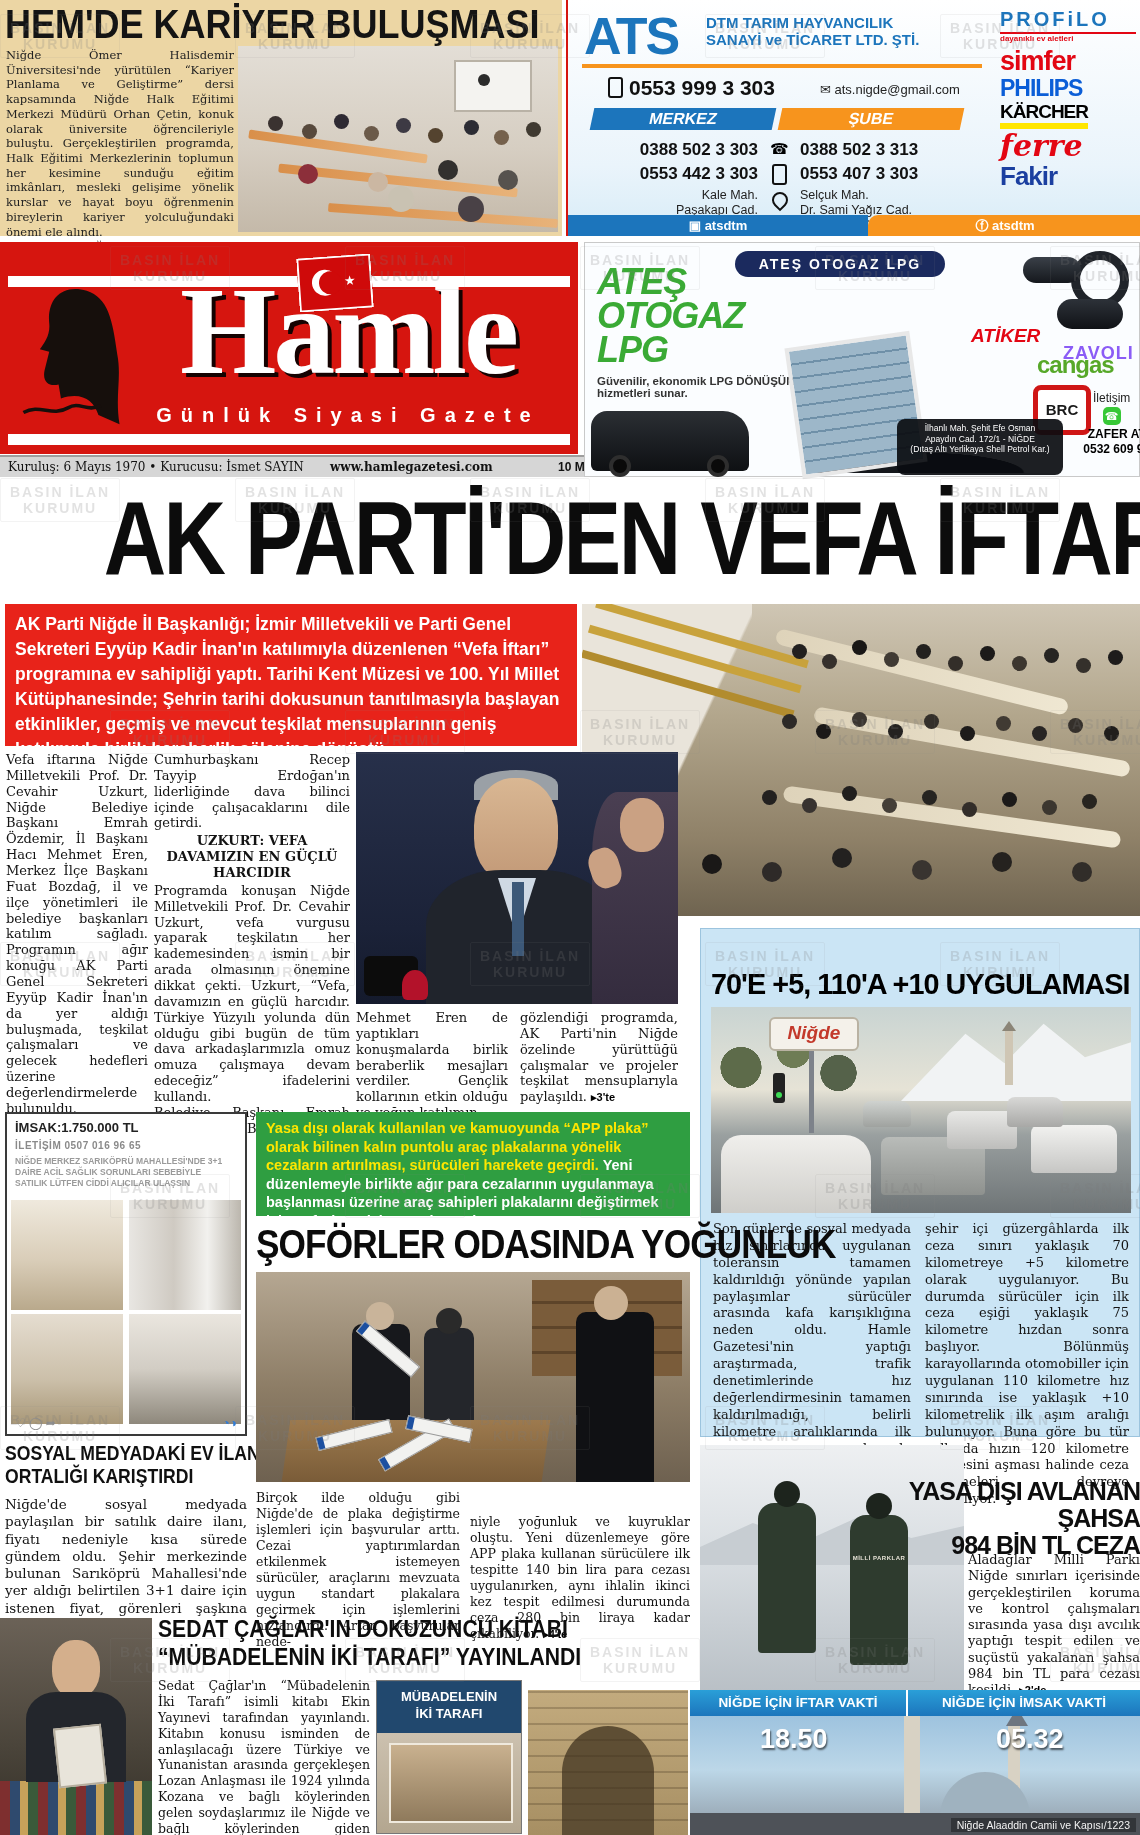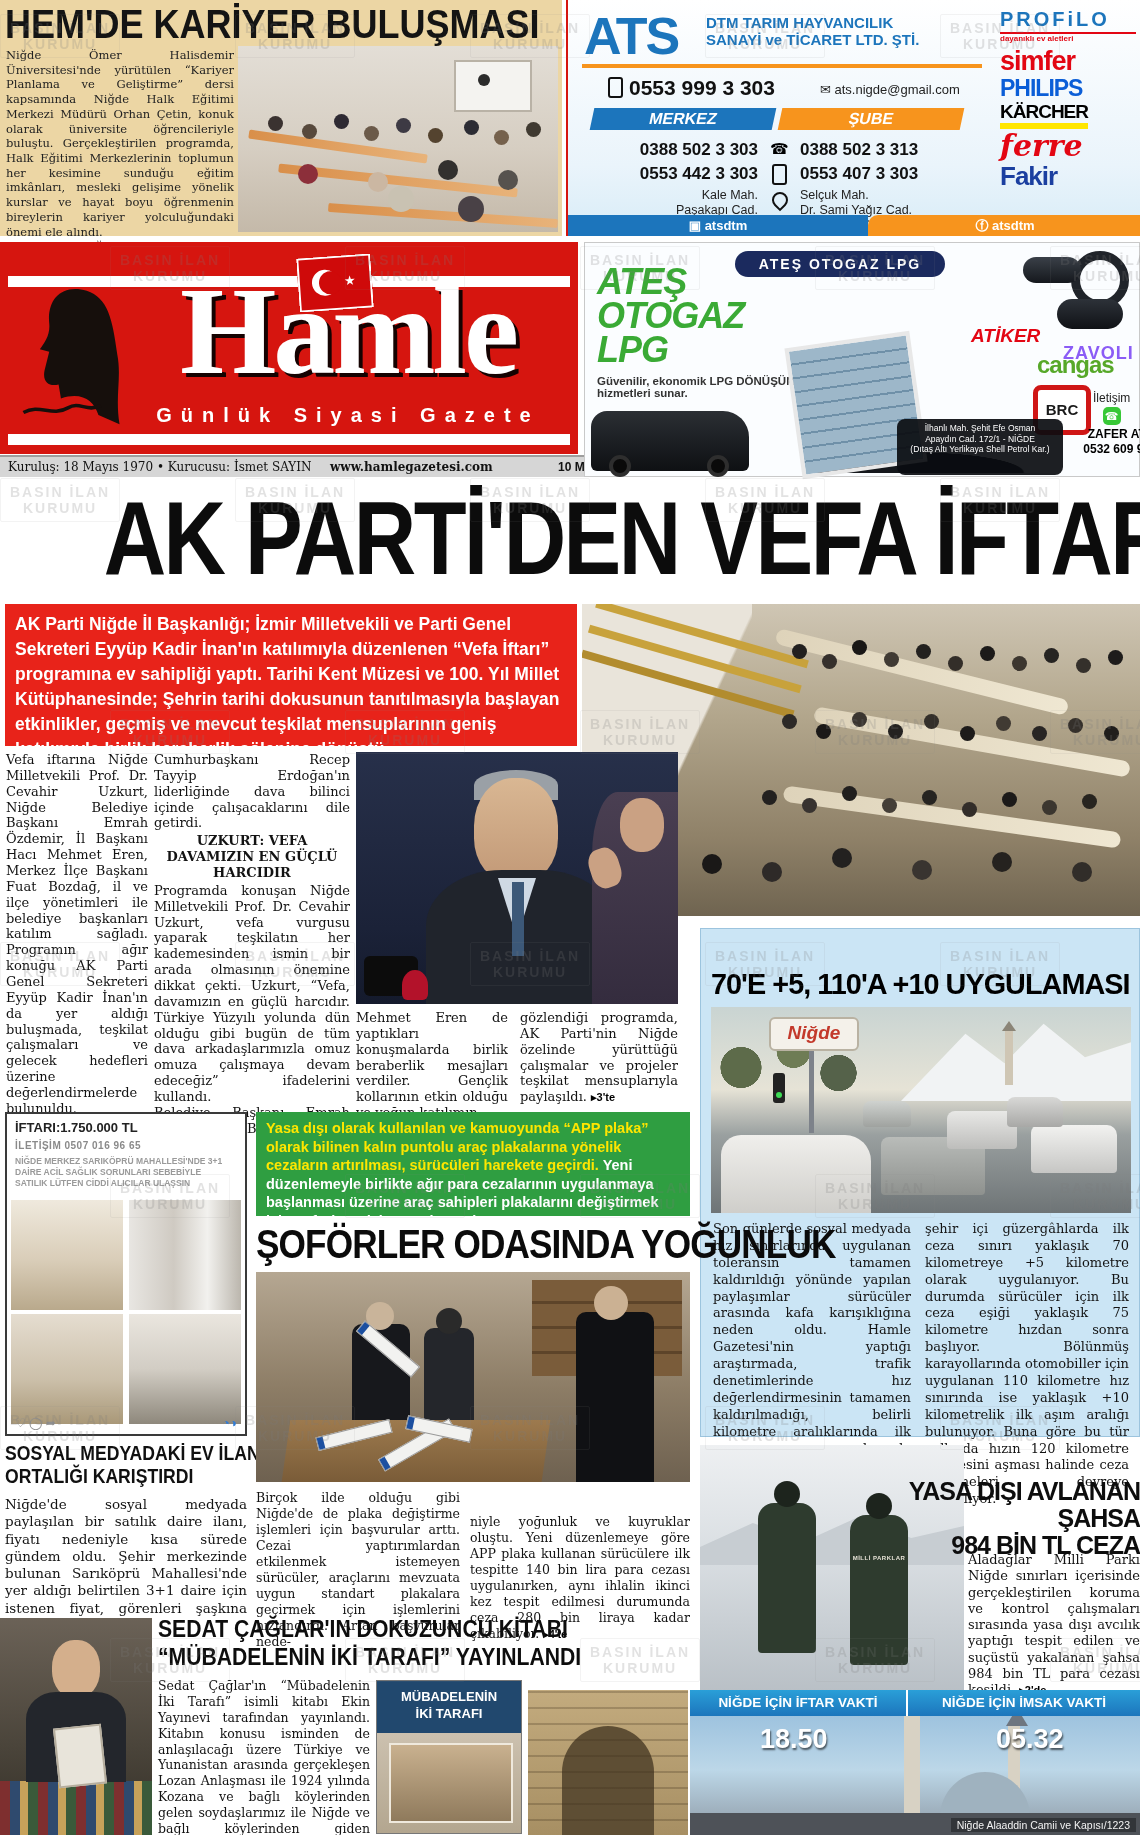--- a/index.html
+++ b/index.html
@@ -272,21 +272,21 @@
     </svg>
     <div id="flag">
         <div class="cr"></div>
         <div class="st">★</div>
       </div>
     <div id="hamle">Hamle</div>
     <div id="gunluk">Günlük Siyasi Gazete</div>
   </div>
 
   <div id="dateline" class="abs">
-    <div class="f1">Kuruluş: 18 Mayıs 1970 • Kurucusu: İsmet SAYIN</div>
+    <div class="f1">Kuruluş: 6 Mayıs 1970 • Kurucusu: İsmet SAYIN</div>
     <div class="f2">www.hamlegazetesi.com</div>
     <div class="f3">10 MART 2026 SALI • Sayı:15.455 • Fiyatı: 7,00TL</div>
   </div>
 
   <div id="lpg" class="abs">
     <div class="pill">ATEŞ OTOGAZ LPG</div>
     <div class="big" style="white-space: pre-line;">ATEŞ
 OTOGAZ
 LPG</div>
     <div class="tag" style="white-space: pre-line;">Güvenilir, ekonomik LPG DÖNÜŞÜM
@@ -371,21 +371,21 @@
       <div class="car" style="left:236px;bottom:64px;width:70px;height:38px;background:linear-gradient(180deg,#e8e8e6,#bdbdbb);"></div>
       <div class="car" style="left:320px;bottom:40px;width:86px;height:48px;background:linear-gradient(180deg,#f2f2f0,#c6c6c4);"></div>
       <div class="car" style="left:296px;bottom:86px;width:56px;height:30px;background:linear-gradient(180deg,#d8d8d6,#a8a8a6);"></div>
       <div class="car" style="left:152px;bottom:86px;width:48px;height:26px;background:linear-gradient(180deg,#cfd2cf,#9fa29f);"></div>
     </div>
     <div class="c" style="left:12px;top:292px;width:198px;">Son günlerde sosyal medyada hız sınırlarında uygulanan toleransın tamamen kaldırıldığı yönünde yapılan paylaşımlar sürücüler arasında kafa karışıklığına neden oldu. Hamle Gazetesi'nin yaptığı araştırmada, trafik denetimlerinde hız değerlendirmesinin tamamen kaldırılmadığı, belirli kilometre aralıklarında ilk aşım payının uygulamada devam ettiği ortaya çıktı. Buna göre hız sınırı 70 kilometre olan</div>
     <div class="c" style="left:224px;top:292px;width:204px;">şehir içi güzergâhlarda ilk ceza sınırı yaklaşık 70 kilometreye +5 kilometre olarak uygulanıyor. Bu durumda sürücüler için ilk ceza eşiği yaklaşık 75 kilometre hızdan sonra başlıyor. Bölünmüş karayollarında otomobiller için uygulanan 110 kilometre hız sınırında ise yaklaşık +10 kilometrelik ilk aşım aralığı bulunuyor. Buna göre bu tür yollarda hızın 120 kilometre seviyesini aşması halinde ceza kademeleri devreye girebiliyor.</div>
   </div>
 
   <div id="emlak" class="abs">
-    <div class="price">İFTARI:1.750.000 TL</div>
+    <div class="price">İMSAK:1.750.000 TL</div>
     <div class="cont">İLETİŞİM 0507 016 96 65</div>
     <div class="desc">NİĞDE MERKEZ SARIKÖPRÜ MAHALLESİ'NDE 3+1 DAİRE ACİL SAĞLIK SORUNLARI SEBEBİYLE SATILIK LÜTFEN CİDDİ ALICILAR ULAŞSIN</div>
     <div class="tile" style="left:4px;top:86px;background:linear-gradient(180deg,#efe9dd 0%,#d9cdb8 55%,#b9a98c 100%);"></div>
     <div class="tile" style="left:122px;top:86px;background:linear-gradient(90deg,#e8e6e2 0%,#cfcac2 40%,#f2f1ee 70%,#bbb6ad 100%);"></div>
     <div class="tile" style="left:4px;top:200px;background:linear-gradient(180deg,#e5ddd0 0%,#cbbfa9 60%,#a99878 100%);"></div>
     <div class="tile" style="left:122px;top:200px;background:linear-gradient(180deg,#eae6df 0%,#d2cdc4 50%,#8e887c 100%);"></div>
     <div class="icons"><span>♡  ◯  ➦</span><span class="right">◔◑</span></div>
   </div>
 
   <div id="evilani" class="abs">

